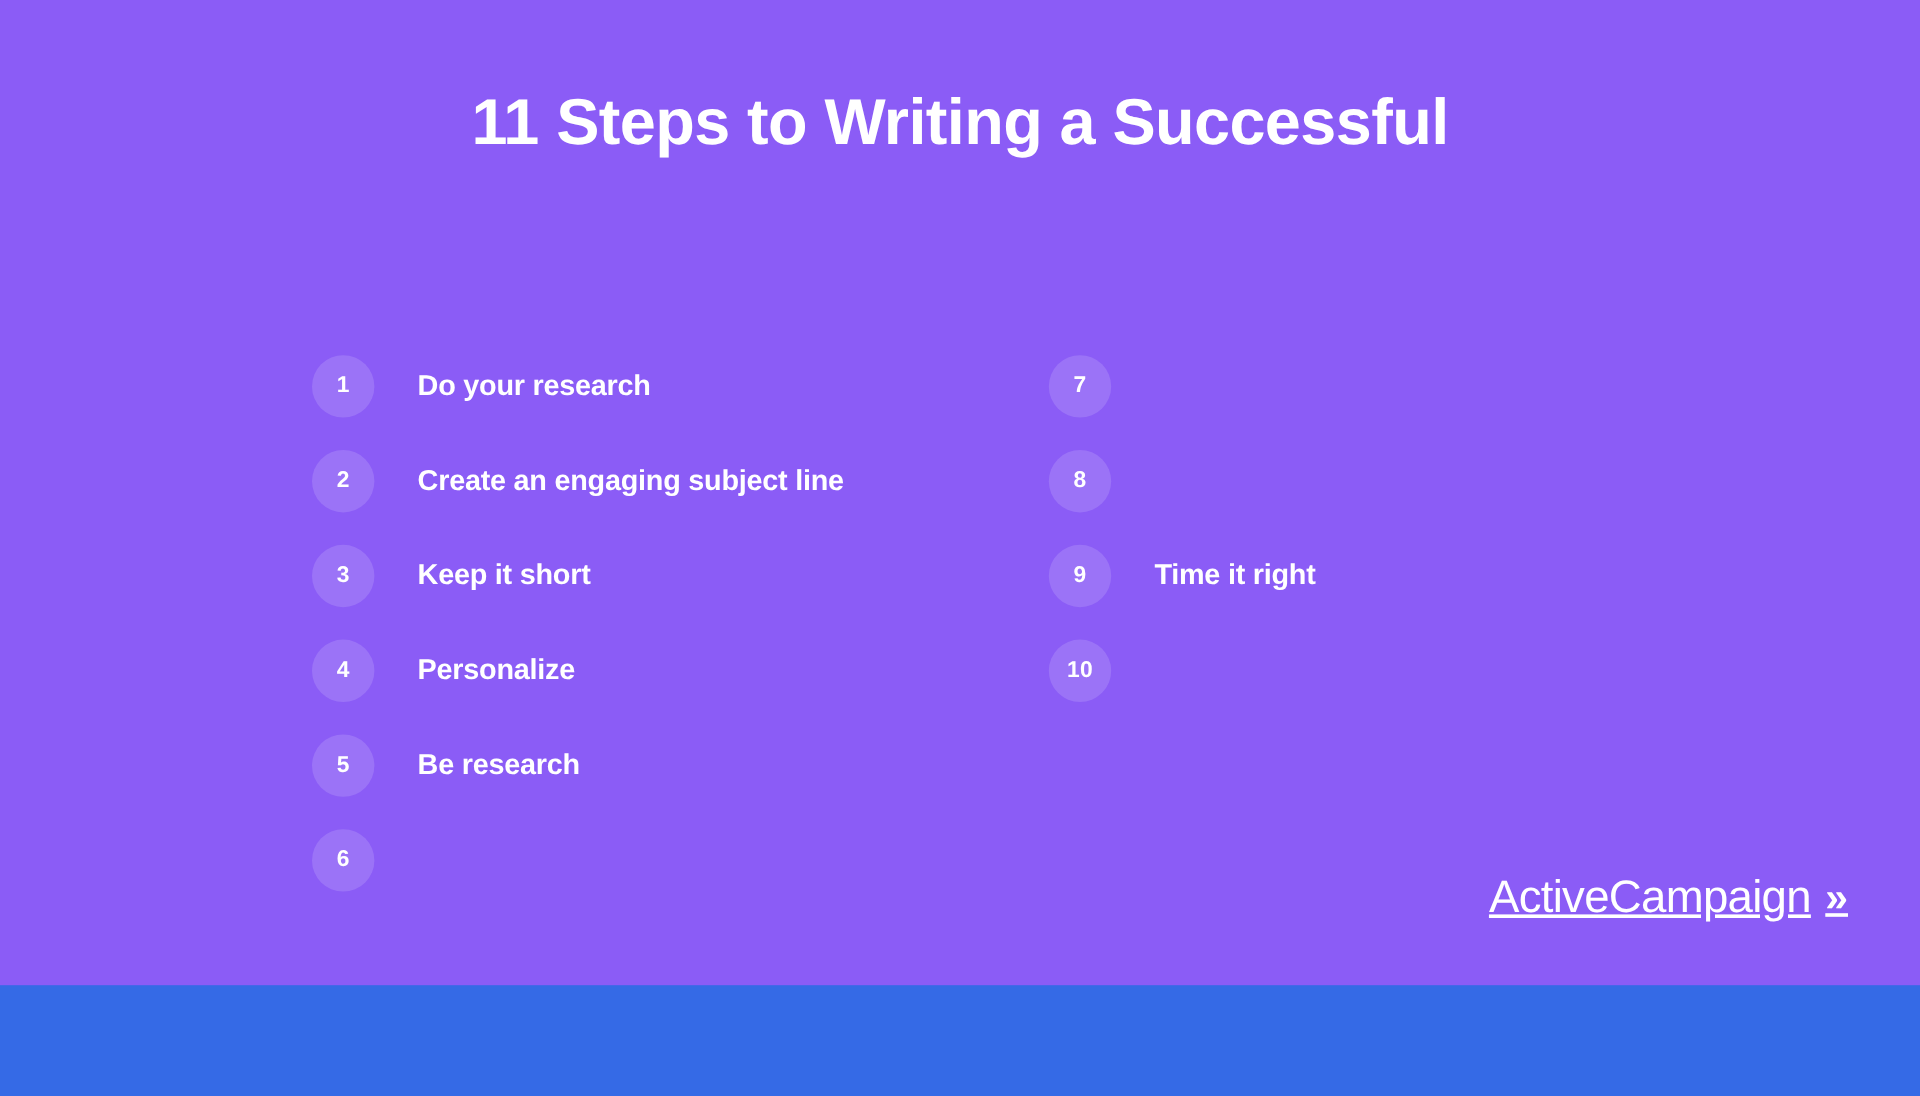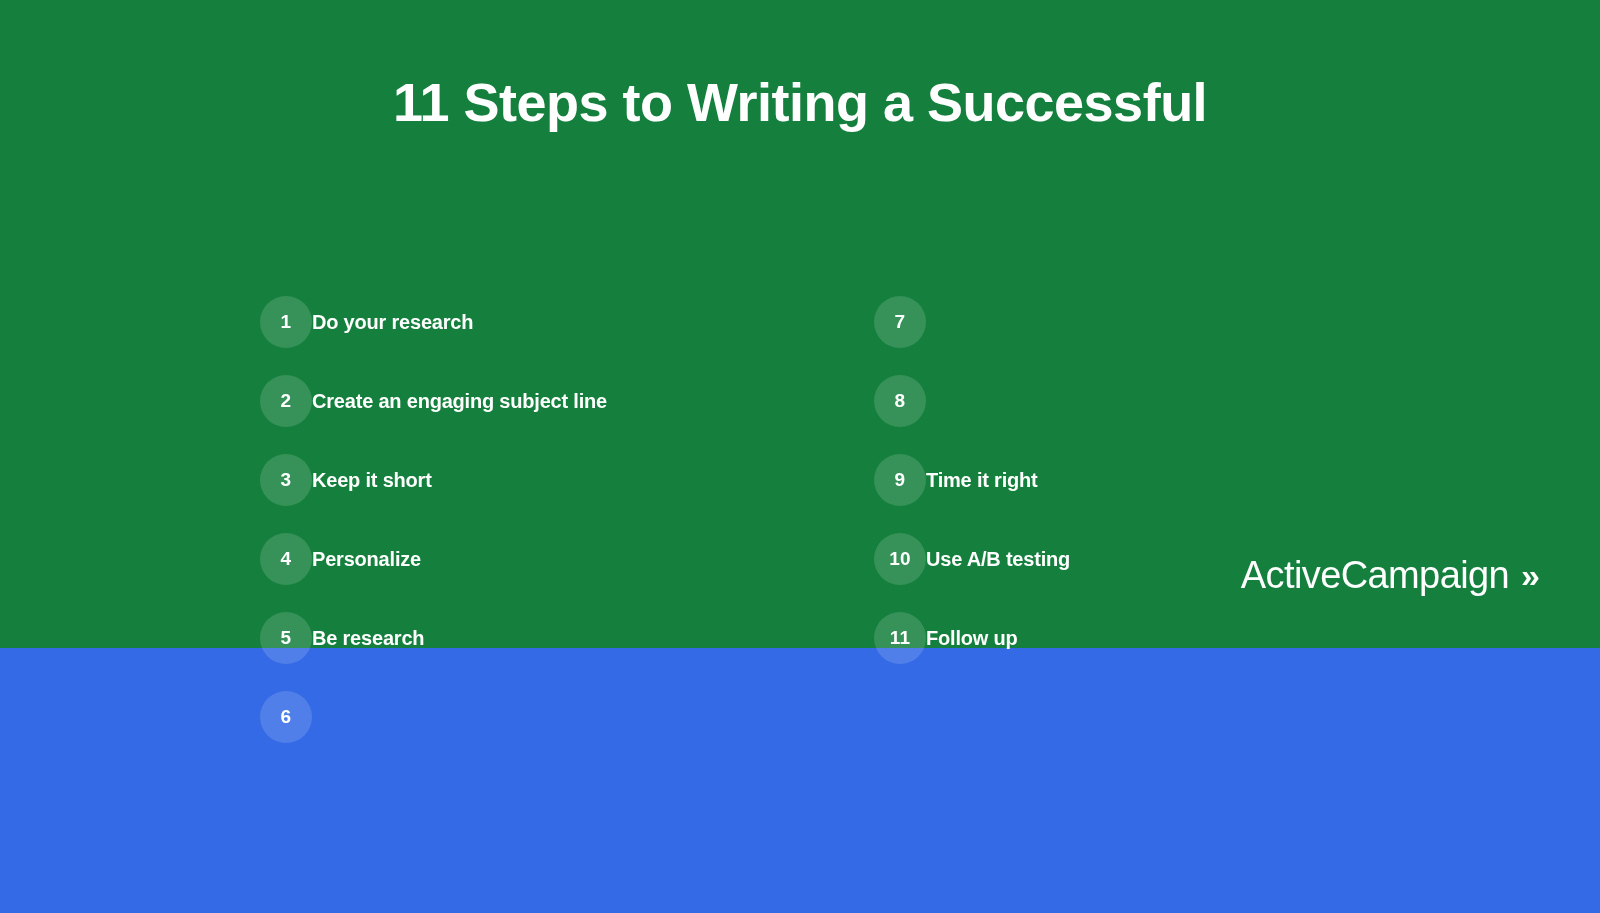--- a/index.html
+++ b/index.html
@@ -13,22 +13,22 @@
 
   body {
     background:#356ae6;
     font-family:"Liberation Sans", sans-serif;
     -webkit-font-smoothing:antialiased;
   }
 
   #canvas {
     position:relative;
     width:1600px;
-    height:648px;
-    background:#15803d;
+    height:821px;
+    background:#8b5cf6;
   }
 
   
   .title-block {
     position:absolute;
     left:0;
     top:62px;
     width:1600px;
     text-align:center;
     padding:0 180px;
@@ -73,36 +73,38 @@
     align-items:center;
     justify-content:center;
     color:#ffffff;
     font-size:19px;
     font-weight:bold;
     line-height:1;
     letter-spacing:0.2px;
   }
 
   .step-label {
+    margin-left:36px;
     color:#ffffff;
-    font-size:20px;
+    font-size:24px;
     font-weight:bold;
     line-height:34px;
     letter-spacing:-0.2px;
     white-space:nowrap;
   }
 
   
   .logo {
     position:absolute;
     right:60px;
     bottom:52px;
     display:flex;
     align-items:center;
     color:#ffffff;
+    text-decoration:underline;
   }
   .logo-word {
     font-size:38px;
     font-weight:normal;
     line-height:42px;
     letter-spacing:-0.6px;
   }
   .logo-mark {
     margin-left:12px;
     font-size:34px;
@@ -153,25 +155,20 @@
       </div>
       <div class="step-row">
         <span class="badge">8</span>
       </div>
       <div class="step-row">
         <span class="badge">9</span>
         <span class="step-label">Time it right</span>
       </div>
       <div class="step-row">
         <span class="badge">10</span>
-        <span class="step-label">Use A/B testing</span>
-      </div>
-      <div class="step-row">
-        <span class="badge">11</span>
-        <span class="step-label">Follow up</span>
       </div>
     </div>
 
   </div>
 
   <div class="logo">
     <span class="logo-word">ActiveCampaign</span>
     <span class="logo-mark">»</span>
   </div>
 

